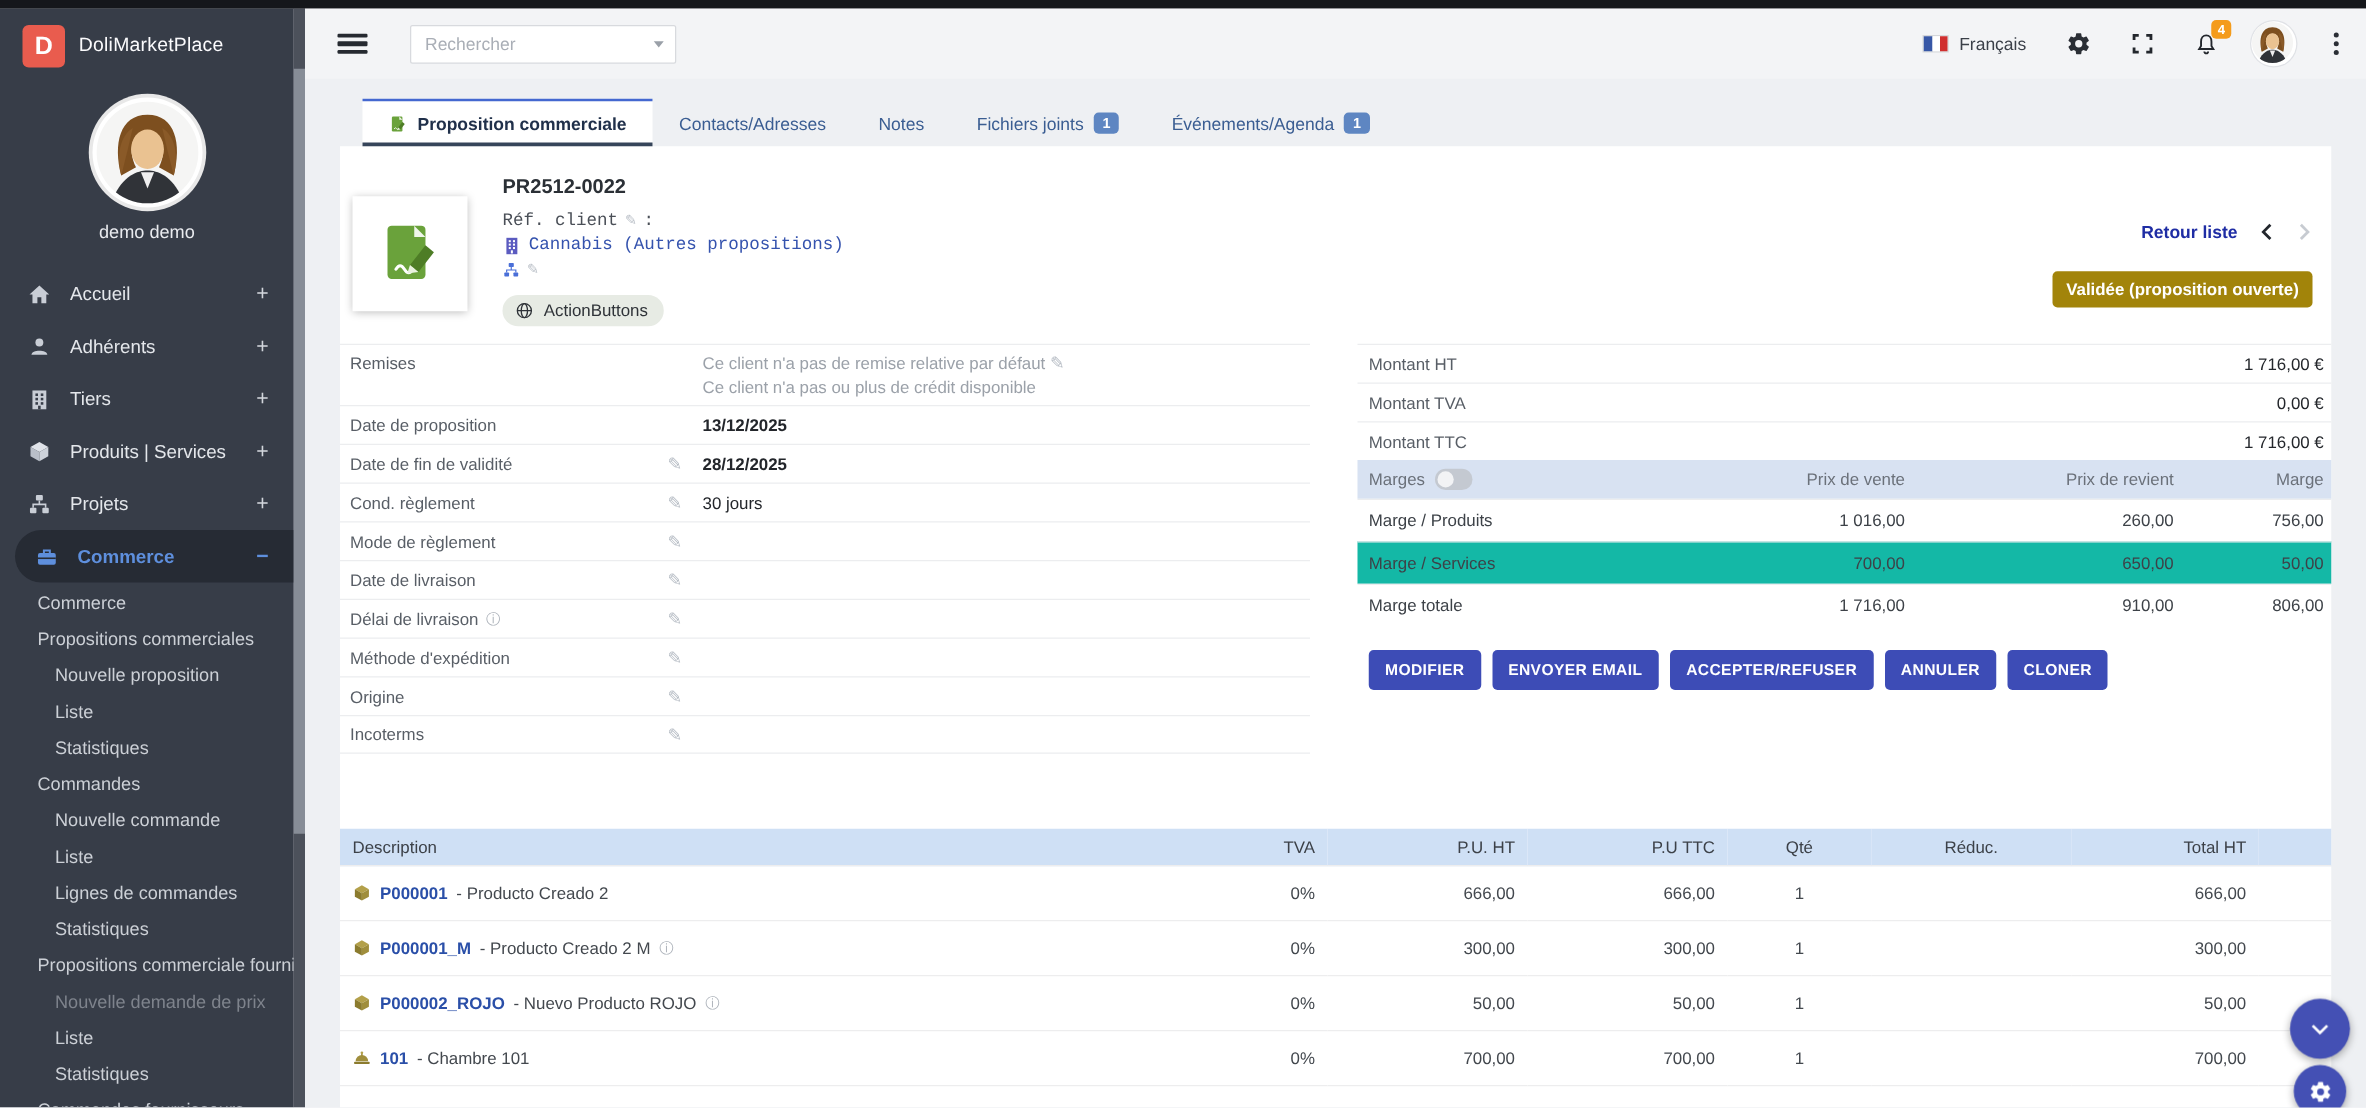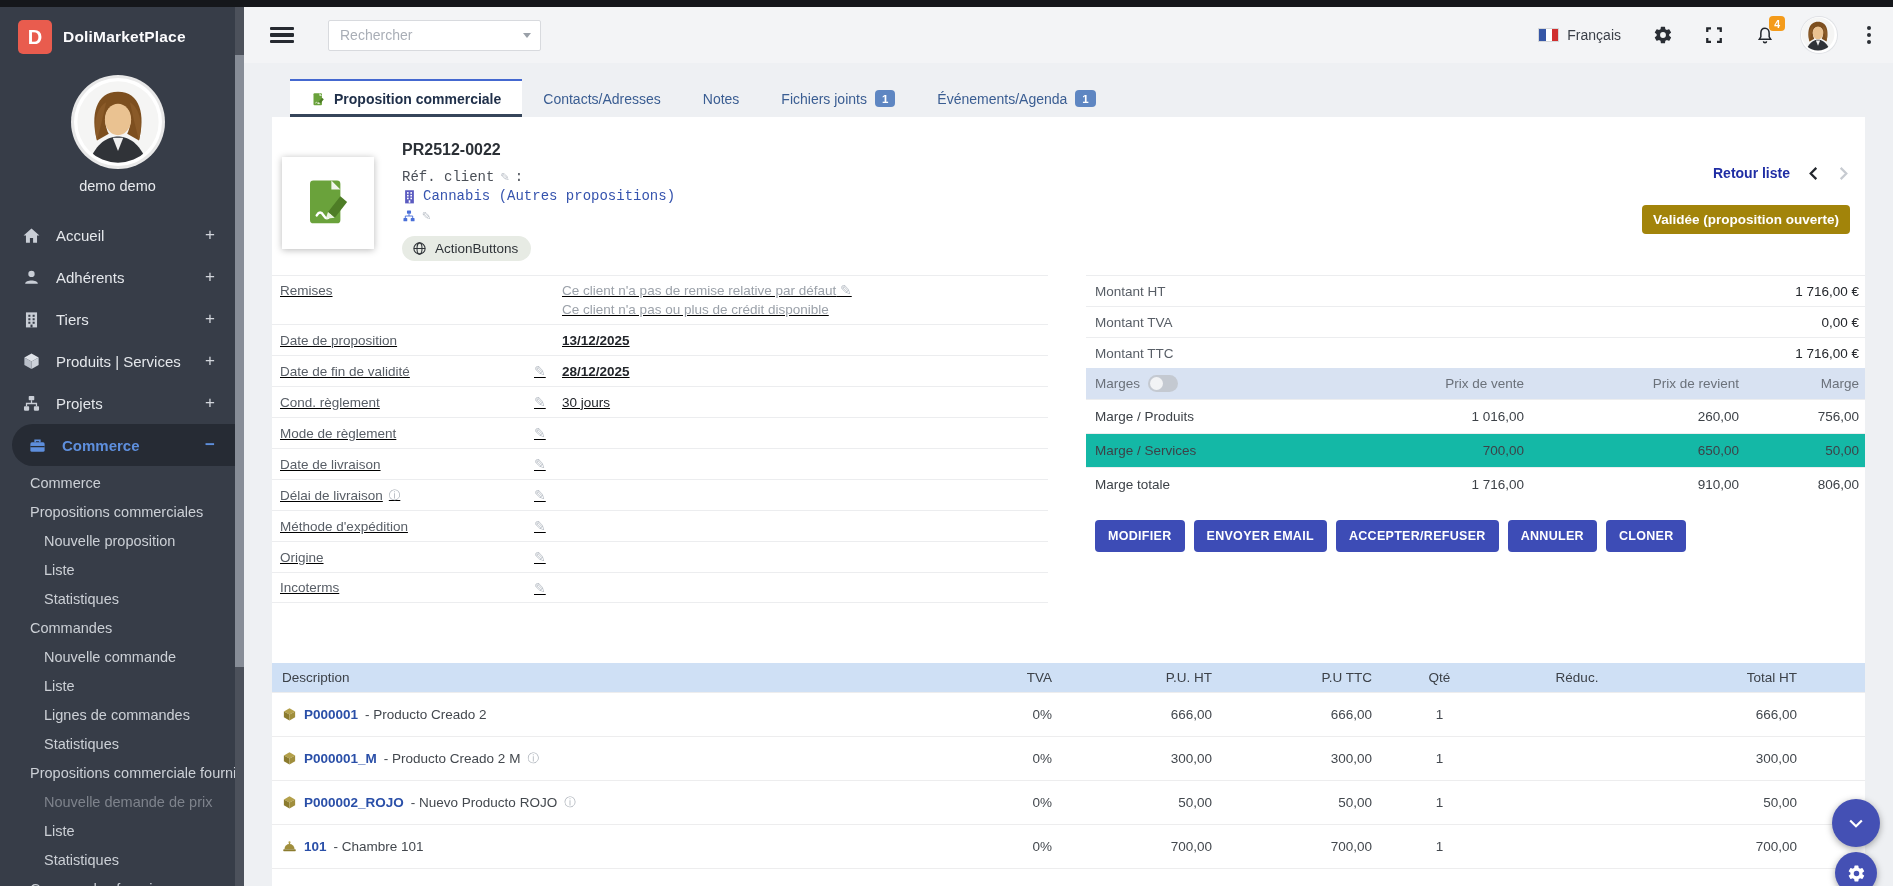--- a/index.html
+++ b/index.html
@@ -6,21 +6,21 @@
   html,body { width:1893px; height:886px; overflow:hidden;
     font-family:"Liberation Sans", sans-serif; background:#eef0f3; }
   .topstrip { height:7px; background:#15171b; }
   .app { display:flex; height:879px; }
 
   
   .sidebar { width:235px; flex:none; background:#373d48; color:#dfe2e6; overflow:hidden; }
   .logo-row { display:flex; align-items:center; gap:11px; padding:13px 16px 10px 18px; }
   .logo-box { width:34px; height:34px; border-radius:5px; background:#e95c4e; color:#fff;
     font-weight:bold; font-size:20px; display:flex; align-items:center; justify-content:center; }
-  .brand { font-size:15.5px; font-weight:700; color:#fbfbfd; letter-spacing:.2px; }
+  .brand { font-size:15.5px; font-weight:400; color:#fbfbfd; letter-spacing:.2px; }
   .user-wrap { text-align:center; padding:14px 0 6px; }
   .avatar-big { width:88px; height:88px; border-radius:50%; background:#fff; margin:0 auto;
     display:flex; align-items:center; justify-content:center; box-shadow:0 0 0 3px #e8e8e8; overflow:hidden; }
   .user-name { margin-top:12px; font-size:14.5px; color:#e9ebef; }
   .menu { margin-top:14px; }
   .mitem { display:flex; align-items:center; gap:15px; padding:11px 20px 11px 22px;
     font-size:15px; color:#e4e7eb; cursor:pointer; }
   .mitem svg { flex:none; }
   .mitem .plus { margin-left:auto; font-size:17px; color:#d2d6dc; }
   .mitem.active { background:#262b34; margin-left:12px; padding-left:16px;
@@ -75,27 +75,27 @@
   .head { display:flex; padding:0 8px; }
   .doc-thumb { width:92px; height:92px; background:#fff; flex:none; margin:20px 28px 0 2px;
     box-shadow:0 1px 7px rgba(0,0,0,.28); display:flex; align-items:center; justify-content:center; cursor:pointer; }
   .ref { font-size:16px; font-weight:bold; color:#2b3036; margin:4px 0 9px; }
   .hline { font-size:14px; color:#4a4f57; margin:3px 0; display:flex; align-items:center; gap:6px;font-family:Liberation Mono, monospace; }
   .hlink { color:#3553ae; cursor:pointer; }
   .pencil { color:#b7bdc5; font-size:14px; cursor:pointer; }
   .pill { display:inline-flex; align-items:center; gap:8px; background:#e7ebe4; border-radius:14px;
     padding:5px 13px 5px 10px; font-size:13.5px; color:#2f3338; margin-top:9px; cursor:pointer; }
   .head-right { margin-left:auto; text-align:right; padding-right:7px; }
-  .backrow { margin-top:28px; display:flex; gap:17px; justify-content:flex-end; align-items:center; }
+  .backrow { margin-top:40px; display:flex; gap:17px; justify-content:flex-end; align-items:center; }
   .back { color:#1f2da4; font-weight:bold; font-size:14px; cursor:pointer; }
   .status-badge { display:inline-block; background:#a2840a; color:#fff; font-weight:bold;
     font-size:13.5px; padding:7px 11px; border-radius:4px; margin-top:24px; }
 
   .cols { display:flex; gap:38px; margin-top:14px; }
-  .col-left { width:776px; flex:none;text-decoration:underline; }
+  .col-left { width:776px; flex:none; }
   .col-right { flex:1; min-width:0; }
 
   .drow { display:flex; align-items:center; border-top:1px solid #ecedef; min-height:31px; font-size:13.5px; }
   .drow:last-child { border-bottom:1px solid #ecedef; }
   .dlab { width:262px; padding-left:8px; color:#585e66; display:flex; align-items:center; gap:6px; }
   .dpen { width:28px; color:#b7bdc5; }
   .dval { flex:1; color:#23262b; }
   .vstrong { font-weight:600; }
   .drow.remises { align-items:flex-start; padding:5px 0; }
   .rline { color:#9ba1a9; font-size:13.5px; line-height:19px; }

